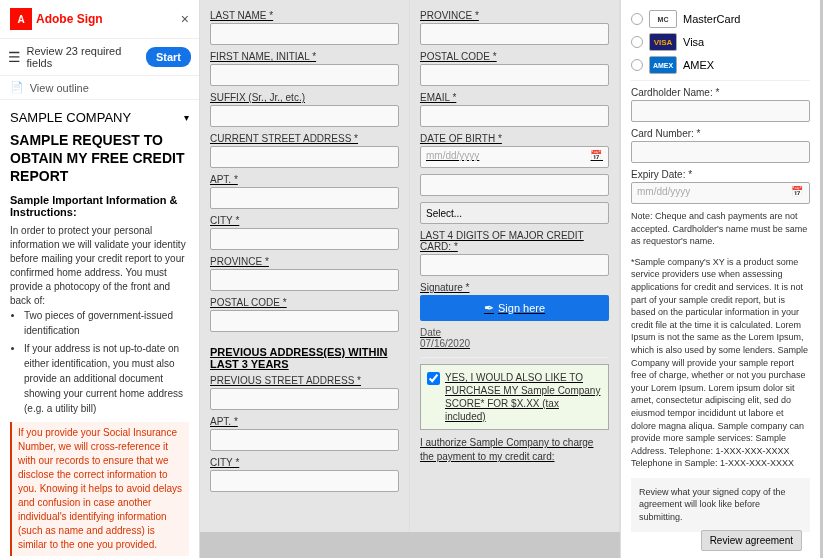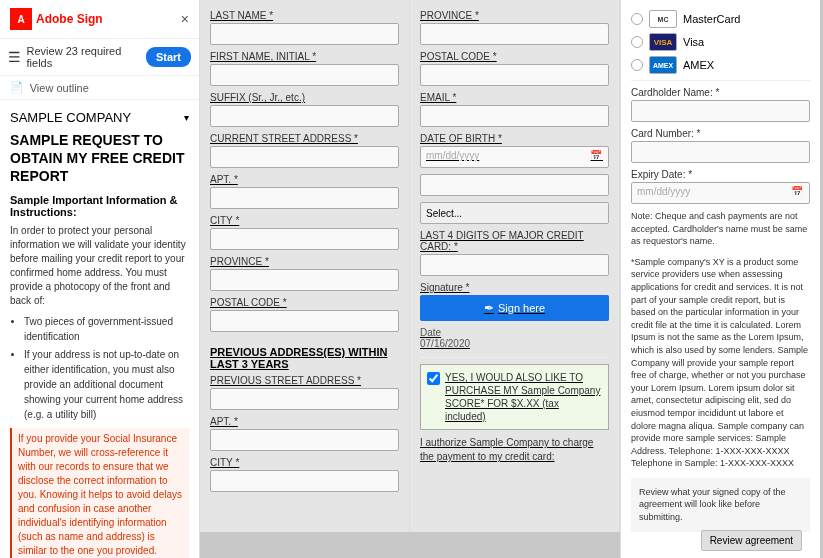--- a/index.html
+++ b/index.html
@@ -101,21 +101,21 @@
     }
     .section-title {
       font-size: 11px;
       font-weight: bold;
       margin-bottom: 6px;
     }
     .body-text {
       font-size: 10px;
       color: #333;
       line-height: 1.4;
-      margin-bottom: 6px;
+      margin-bottom: 0;
     }
     .bullet-list {
       padding-left: 14px;
       font-size: 10px;
       color: #333;
       line-height: 1.5;
       margin-bottom: 6px;
     }
     .bullet-list li { margin-bottom: 3px; }
     .highlight-text {

